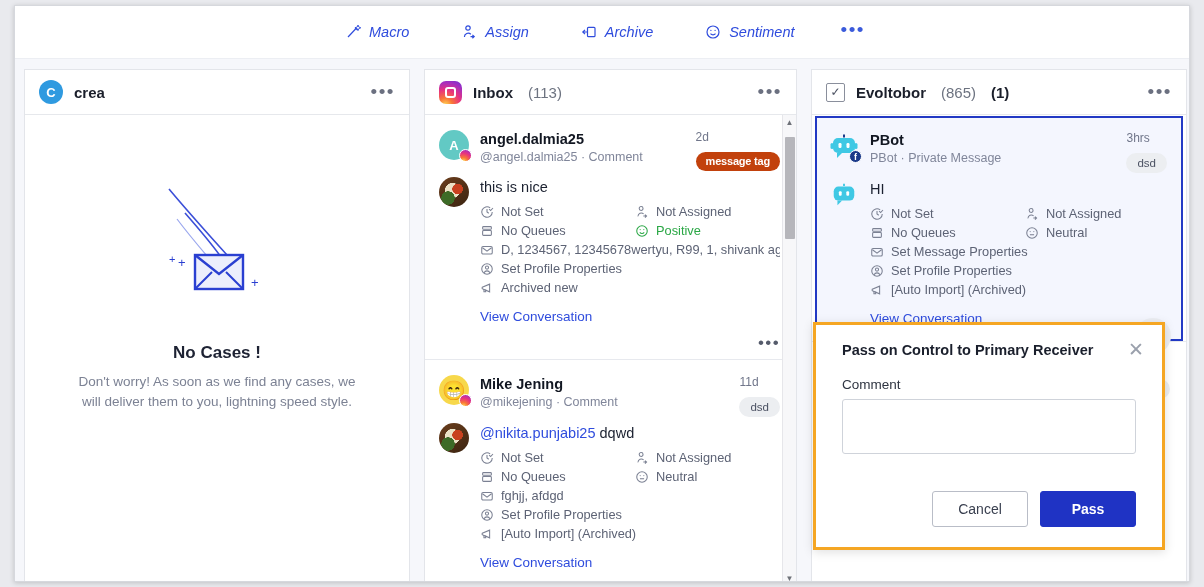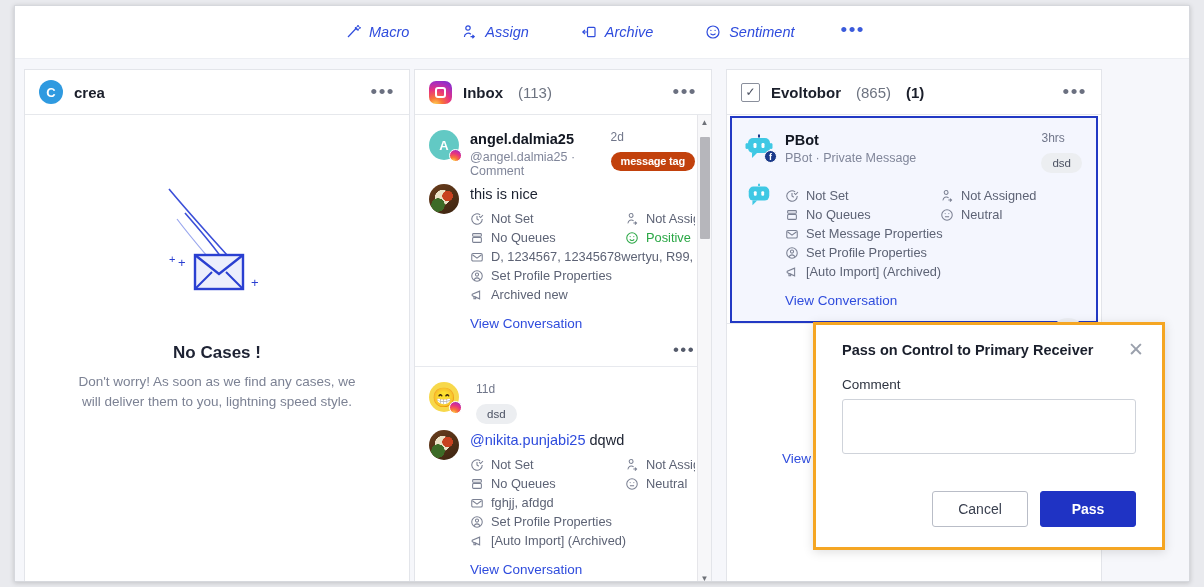--- a/index.html
+++ b/index.html
@@ -55,21 +55,21 @@
     gap: 0;
   }
   .col {
     background: #ffffff;
     border: 1px solid #e3e5ea;
     position: relative;
     height: 516px;
     overflow: hidden;
   }
   .col-left   { width: 386px; margin-left: 9px; }
-  .col-mid    { width: 298px; margin-left: 4px; }
+  .col-mid    { width: 373px; margin-left: 14px; }
   .col-right  { width: 376px; margin-left: 14px; }
 
   .col-head {
     height: 45px;
     display: flex; align-items: center;
     padding: 0 14px;
     border-bottom: 1px solid #e6e8ec;
     background: #fff;
     gap: 11px;
   }
@@ -417,20 +417,24 @@
             </div>
           </div>
         </div>
 
         <div class="card">
           <div class="card-row">
             <div class="av av-emoji">
               <span>😁</span>
               <span class="badge-net badge-ig"></span>
             </div>
+            <div class="name-block">
+              <div class="uname">Mike Jening</div>
+              <div class="uhandle">@mikejening · Comment</div>
+            </div>
             <div class="meta-right">
               <div class="age">11d</div>
               <div class="tag-grey">dsd</div>
             </div>
           </div>
 
           <div class="card-row" style="margin-top:6px;">
             <div class="av av-img">
                 <div class="food"></div>
               </div>
@@ -545,20 +549,21 @@
             <div class="av">
               <svg width="28" height="28" viewBox="0 0 30 30">
                 <path d="M15 4v2.5" stroke="#3fc8e4" stroke-width="2"></path>
                 <rect x="4" y="7" width="22" height="15" rx="5" fill="#3fc8e4"></rect>
                 <path d="M8 22 L8 27 L13 22 Z" fill="#3fc8e4"></path>
                 <rect x="9.5" y="12" width="3" height="5" rx="1.2" fill="#fff"></rect>
                 <rect x="17.5" y="12" width="3" height="5" rx="1.2" fill="#fff"></rect>
               </svg>
             </div>
             <div class="name-block">
+              <div class="msg-text" style="margin-top:2px;">HI</div>
 
               <div class="prop-grid">
                 <div class="prop">
                   <svg width="14" height="14" viewBox="0 0 16 16" fill="none" stroke="#7b8193" stroke-width="1.2">
                       <path d="M14 8a6 6 0 1 1-2.4-4.8"></path>
                       <path d="M8 4.6V8l2 1.4"></path>
                       <path d="M10.4 4.6l1.8 1.8 2.6-3"></path>
                     </svg>
                   <span>Not Set</span>
                 </div>

